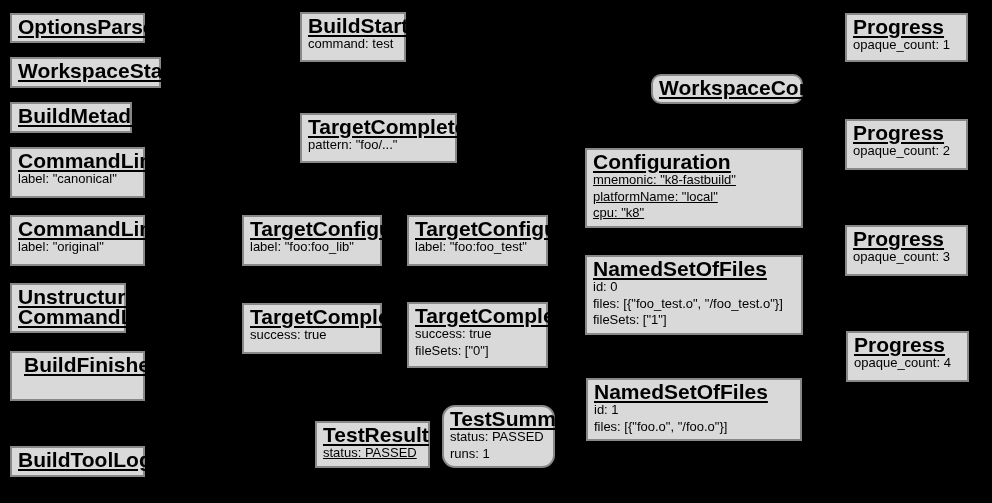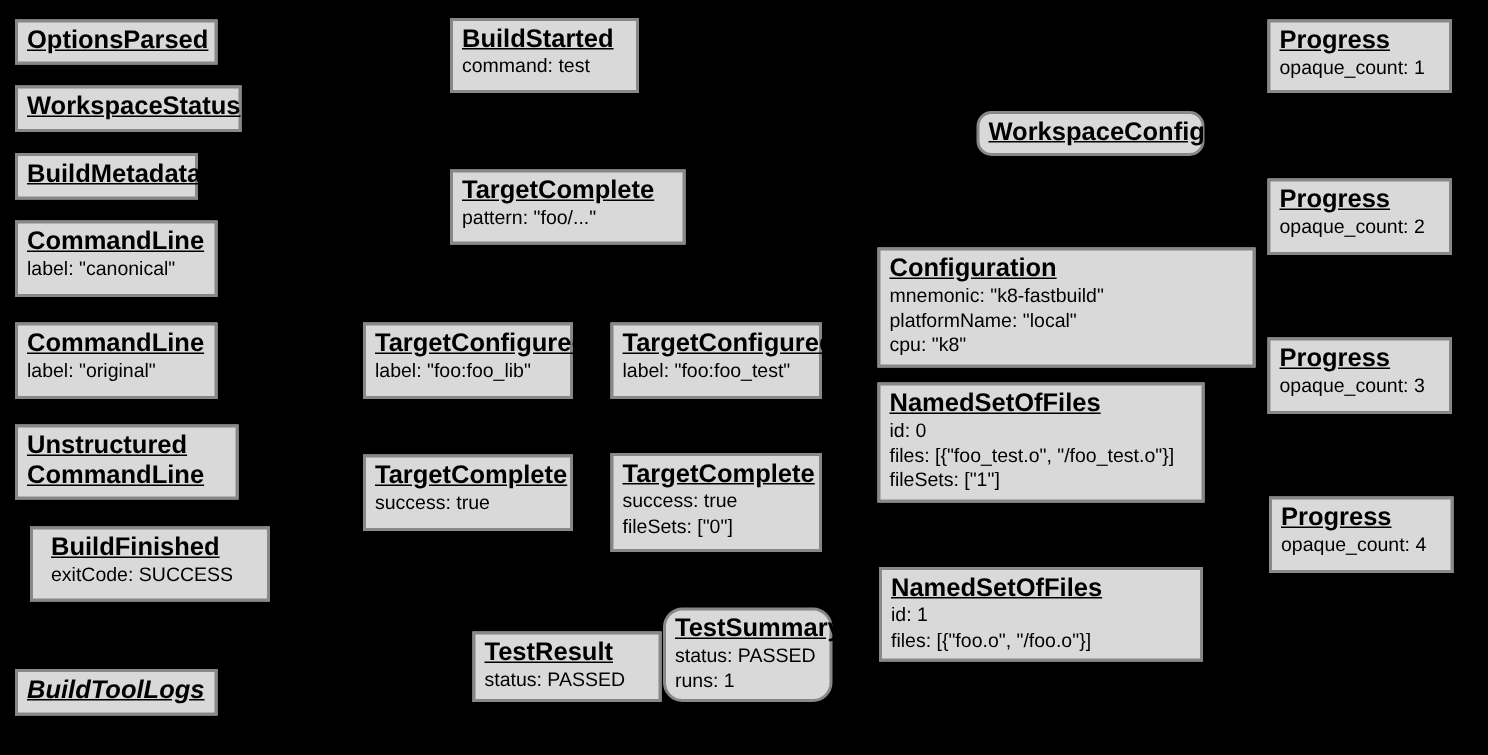--- a/index.html
+++ b/index.html
@@ -19,21 +19,21 @@
     position: absolute;
     box-sizing: border-box;
     background: var(--fill, #d9d9d9);
     border: 2px solid var(--border, #888888);
     color: var(--text, #000000);
     padding: 2px 6px 4px 6px;
   }
   .box .title {
     font-weight: bold;
     text-decoration: underline;
-    font-size: 17px;
+    font-size: 21px;
     line-height: 20px;
     white-space: pre-line;
   }
   .box .body {
     font-size: 13px;
     line-height: 16.5px;
     white-space: pre-line;
   }
   .box .body:empty { display: none; }
 </style>
@@ -57,36 +57,35 @@
   <div class="box" style="left:10px; top:147px; width:135px; min-height:51px;">
     <div class="title">CommandLine</div>
     <div class="body">label: "canonical"</div>
   </div>
 
   <div class="box" style="left:10px; top:215px; width:135px; min-height:51px;">
     <div class="title">CommandLine</div>
     <div class="body">label: "original"</div>
   </div>
 
-  <div class="box" style="left:10px; top:283px; width:149px; min-height:50px;">
+  <div class="box" style="left:10px; top:283px; width:116px; min-height:50px;">
     <div class="title">Unstructured
 CommandLine</div>
   </div>
 
-  <div class="box" style="left:20px; top:351px; width:160px; min-height:50px;padding-left:12px;">
+  <div class="box" style="left:10px; top:351px; width:135px; min-height:50px;padding-left:12px;">
     <div class="title">BuildFinished</div>
-    <div class="body">exitCode: SUCCESS</div>
   </div>
 
-  <div class="box" style="left:10px; top:446px; width:135px; min-height:31px;font-style:italic;">
+  <div class="box" style="left:10px; top:446px; width:135px; min-height:31px;">
     <div class="title">BuildToolLogs</div>
   </div>
 
 
-  <div class="box" style="left:300px; top:12px; width:126px; min-height:50px;">
+  <div class="box" style="left:300px; top:12px; width:106px; min-height:50px;">
     <div class="title">BuildStarted</div>
     <div class="body">command: test</div>
   </div>
 
   <div class="box" style="left:300px; top:113px; width:157px; min-height:50px;">
     <div class="title">TargetComplete</div>
     <div class="body">pattern: "foo/..."</div>
   </div>
 
   <div class="box" style="left:242px; top:215px; width:140px; min-height:51px;">
@@ -103,36 +102,36 @@
     <div class="title">TargetComplete</div>
     <div class="body">success: true</div>
   </div>
 
   <div class="box" style="left:407px; top:302px; width:141px; min-height:66px;">
     <div class="title">TargetComplete</div>
     <div class="body">success: true
 fileSets: ["0"]</div>
   </div>
 
-  <div class="box" style="left:315px; top:421px; width:126px; min-height:43px;">
+  <div class="box" style="left:315px; top:421px; width:115px; min-height:43px;text-decoration:underline;">
     <div class="title">TestResult</div>
     <div class="body">status: PASSED</div>
   </div>
 
   <div class="box" style="left:442px; top:405px; width:113px; min-height:59px;border-radius:13px;">
     <div class="title">TestSummary</div>
     <div class="body">status: PASSED
 runs: 1</div>
   </div>
 
   <div class="box" style="left:651px; top:74px; width:152px; min-height:30px;border-radius:10px;">
     <div class="title">WorkspaceConfig</div>
   </div>
 
-  <div class="box" style="left:585px; top:165px; width:252px; min-height:76px;">
+  <div class="box" style="left:585px; top:148px; width:218px; min-height:76px;text-decoration:underline;">
     <div class="title">Configuration</div>
     <div class="body">mnemonic: "k8-fastbuild"
 platformName: "local"
 cpu: "k8"</div>
   </div>
 
   <div class="box" style="left:585px; top:255px; width:218px; min-height:73px;">
     <div class="title">NamedSetOfFiles</div>
     <div class="body">id: 0
 files: [{"foo_test.o", "/foo_test.o"}]

